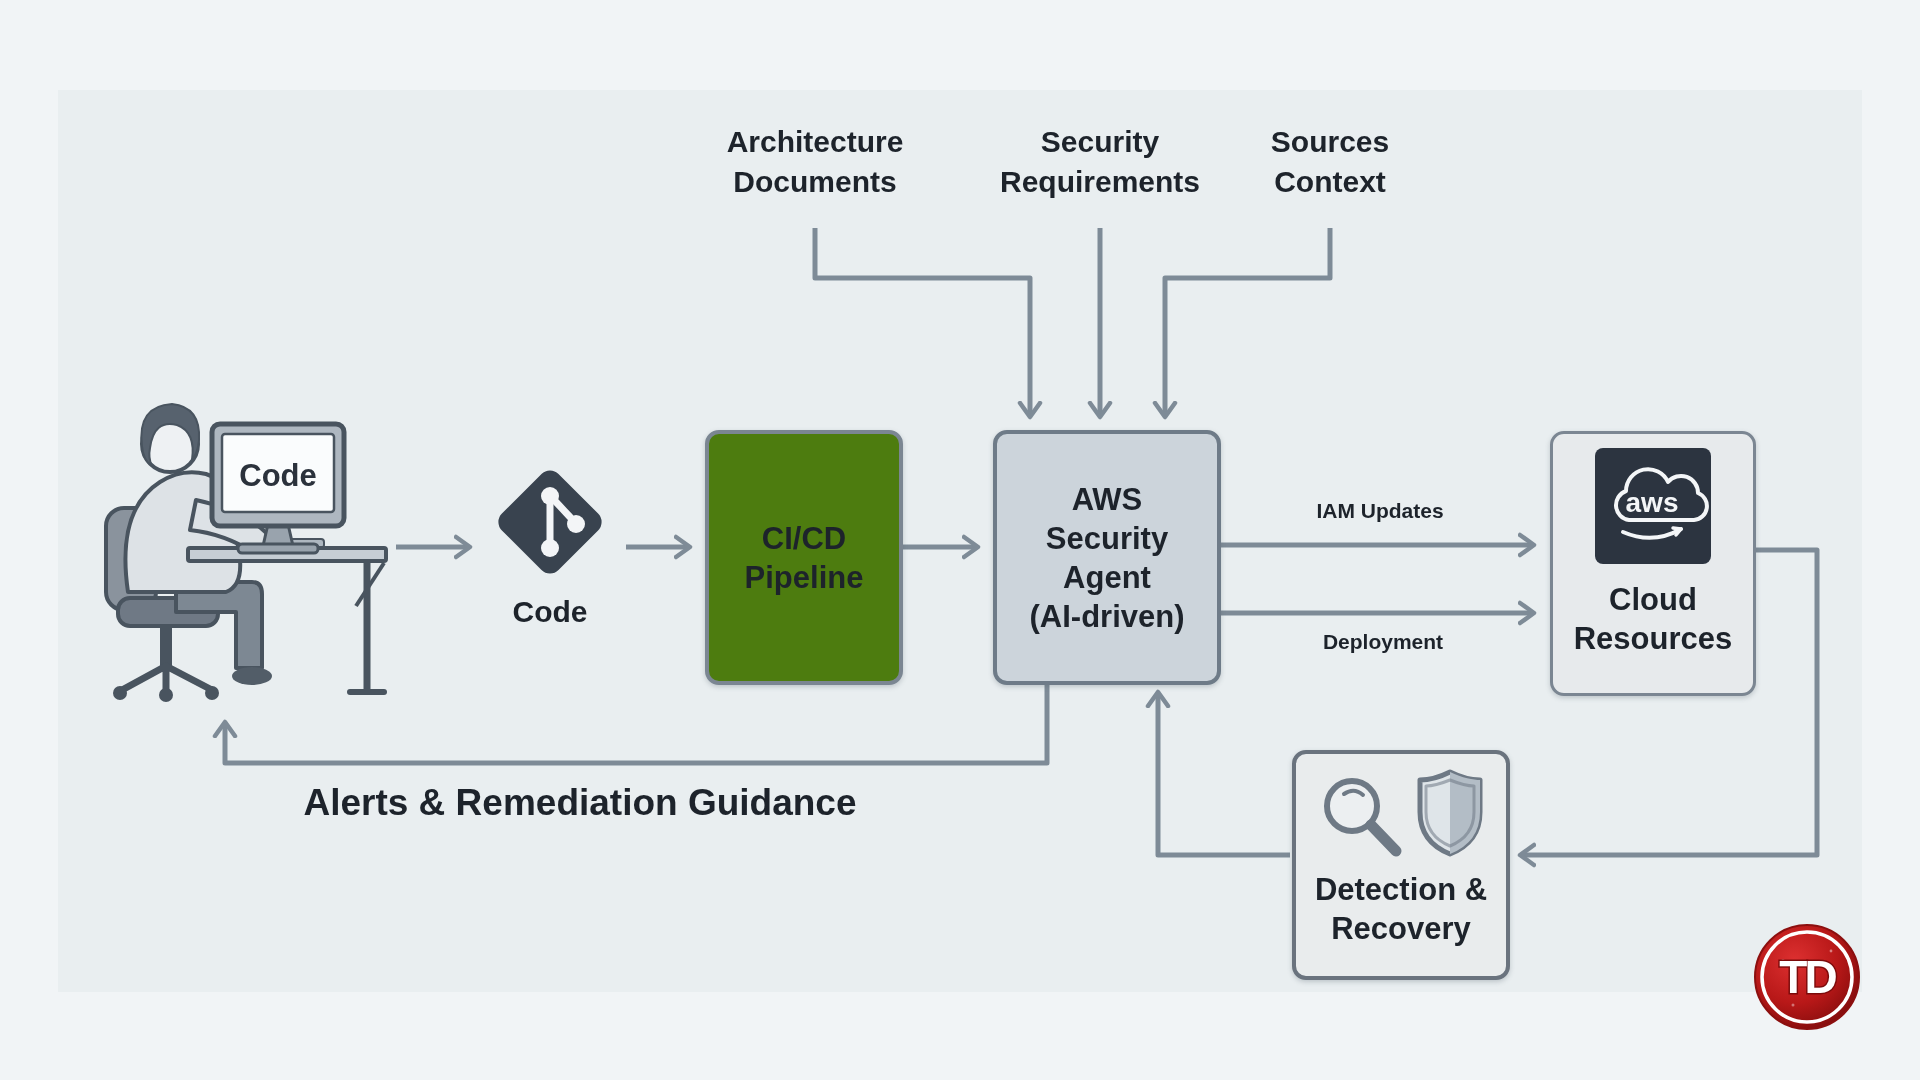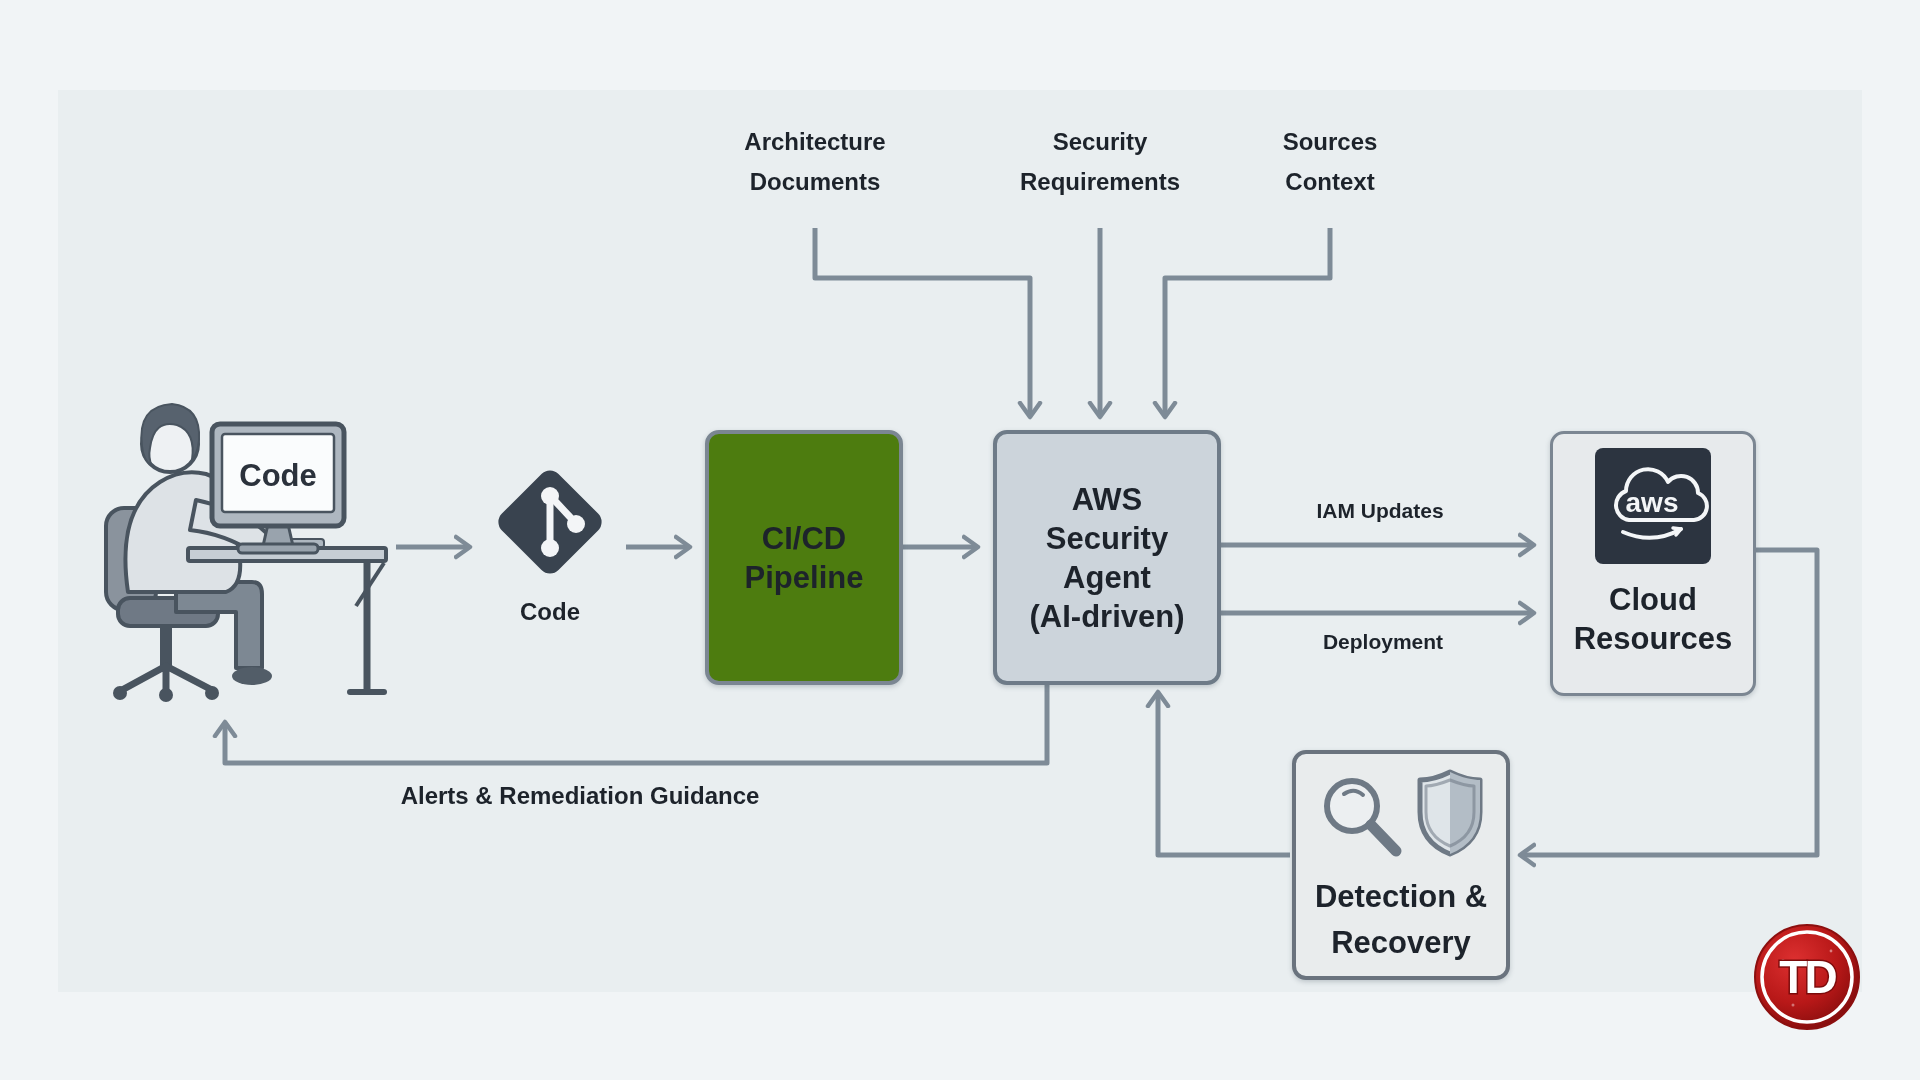--- a/index.html
+++ b/index.html
@@ -2,21 +2,21 @@
 <html><head>
 <meta charset="utf-8">
 <style>
   html,body{margin:0;padding:0;background:#f1f4f6;}
   #canvas{
     position:relative;width:1920px;height:1080px;overflow:hidden;
     font-family:"Liberation Sans",sans-serif;color:#1d232b;background:#f1f4f6;
   }
   #panel{position:absolute;left:58px;top:90px;width:1804px;height:902px;background:#e9eef0;}
   .abs{position:absolute;}
-  .lbl{font-size:24px;font-weight:600;line-height:40px;text-align:center;color:#1d232b;}
+  .lbl{font-size:30px;font-weight:600;line-height:40px;text-align:center;color:#1d232b;}
   .top-input{width:300px;}
   .box{
     position:absolute;border:4px solid #7b8692;border-radius:14px;
     background:#4d7c0f;box-shadow:0 2px 5px rgba(80,92,104,.28);
     display:flex;flex-direction:column;align-items:center;justify-content:center;
   }
   .box .lbl{font-size:31px;line-height:39px;}
   #agent-box{background:#ccd4db;border-color:#6e7b88;}
   #cloud-box{justify-content:flex-start;padding-top:14px;border-width:3px;background:#e7eaec;}
   #detect-box{justify-content:flex-start;padding-top:10px;border-color:#6a737e;background:#e9eced;}
@@ -148,33 +148,33 @@
       <rect x="0" y="0" width="116" height="116" rx="8" fill="#2c3440"></rect>
       <path d="M 34 72 a 15 15 0 0 1 -3 -29 a 22 22 0 0 1 42 -9 a 17 17 0 0 1 30 11 a 14 14 0 0 1 -4 27 z" fill="none" stroke="#f4f6f8" stroke-width="4" stroke-linejoin="round"></path>
       <text x="57" y="64" text-anchor="middle" font-size="28" font-weight="600" fill="#f4f6f8">aws</text>
       <path d="M 28 84 Q 58 97 86 81" fill="none" stroke="#f4f6f8" stroke-width="4" stroke-linecap="round"></path>
       <path d="M 86 81 l -8 -1 m 8 1 l -5 6" fill="none" stroke="#f4f6f8" stroke-width="3.5" stroke-linecap="round"></path>
     </svg>
     <div class="lbl" style="margin-top:16px;">Cloud</div>
     <div class="lbl">Resources</div>
   </div>
 
-  <div class="box" id="detect-box" style="left:1292px;top:750px;width:210px;height:212px;gap:7px;">
+  <div class="box" id="detect-box" style="left:1292px;top:750px;width:210px;height:212px;">
     <svg width="202" height="100" viewBox="0 0 202 100">
       <g>
         <circle cx="52" cy="42" r="25" fill="#eceff1" stroke="#6e7985" stroke-width="6"></circle>
         <path d="M 44 30 q 10 -7 19 1" fill="none" stroke="#6e7985" stroke-width="4" stroke-linecap="round"></path>
         <line x1="71" y1="61" x2="96" y2="87" stroke="#6e7985" stroke-width="11" stroke-linecap="round"></line>
       </g>
       <g transform="translate(118,6)">
         <path d="M 32 2 C 44 8 56 10 62 10 L 62 42 Q 62 72 32 84 Q 2 72 2 42 L 2 10 C 8 10 20 8 32 2 Z" fill="#dfe5e9" stroke="#6e7985" stroke-width="5" stroke-linejoin="round"></path>
         <path d="M 32 2 C 44 8 56 10 62 10 L 62 42 Q 62 72 32 84 Z" fill="#b3bdc6"></path>
         <path d="M 32 10 C 42 14 52 16 56 16 L 56 42 Q 56 66 32 76 Q 8 66 8 42 L 8 16 C 12 16 22 14 32 10 Z" fill="none" stroke="#6e7985" stroke-width="3" stroke-linejoin="round" opacity="0.55"></path>
       </g>
     </svg>
     <div class="lbl" style="margin-top:6px;">Detection &amp;</div>
     <div class="lbl">Recovery</div>
   </div>
 
   <div class="abs edge-label" style="left:1230px;top:499px;">IAM Updates</div>
   <div class="abs edge-label" style="left:1233px;top:630px;">Deployment</div>
-  <div class="abs edge-label" style="left:300px;top:782px;width:560px;font-size:24px;">Alerts &amp; Remediation Guidance</div>
+  <div class="abs edge-label" style="left:300px;top:782px;width:560px;font-size:37px;">Alerts &amp; Remediation Guidance</div>
 </div>
 
 </body></html>

